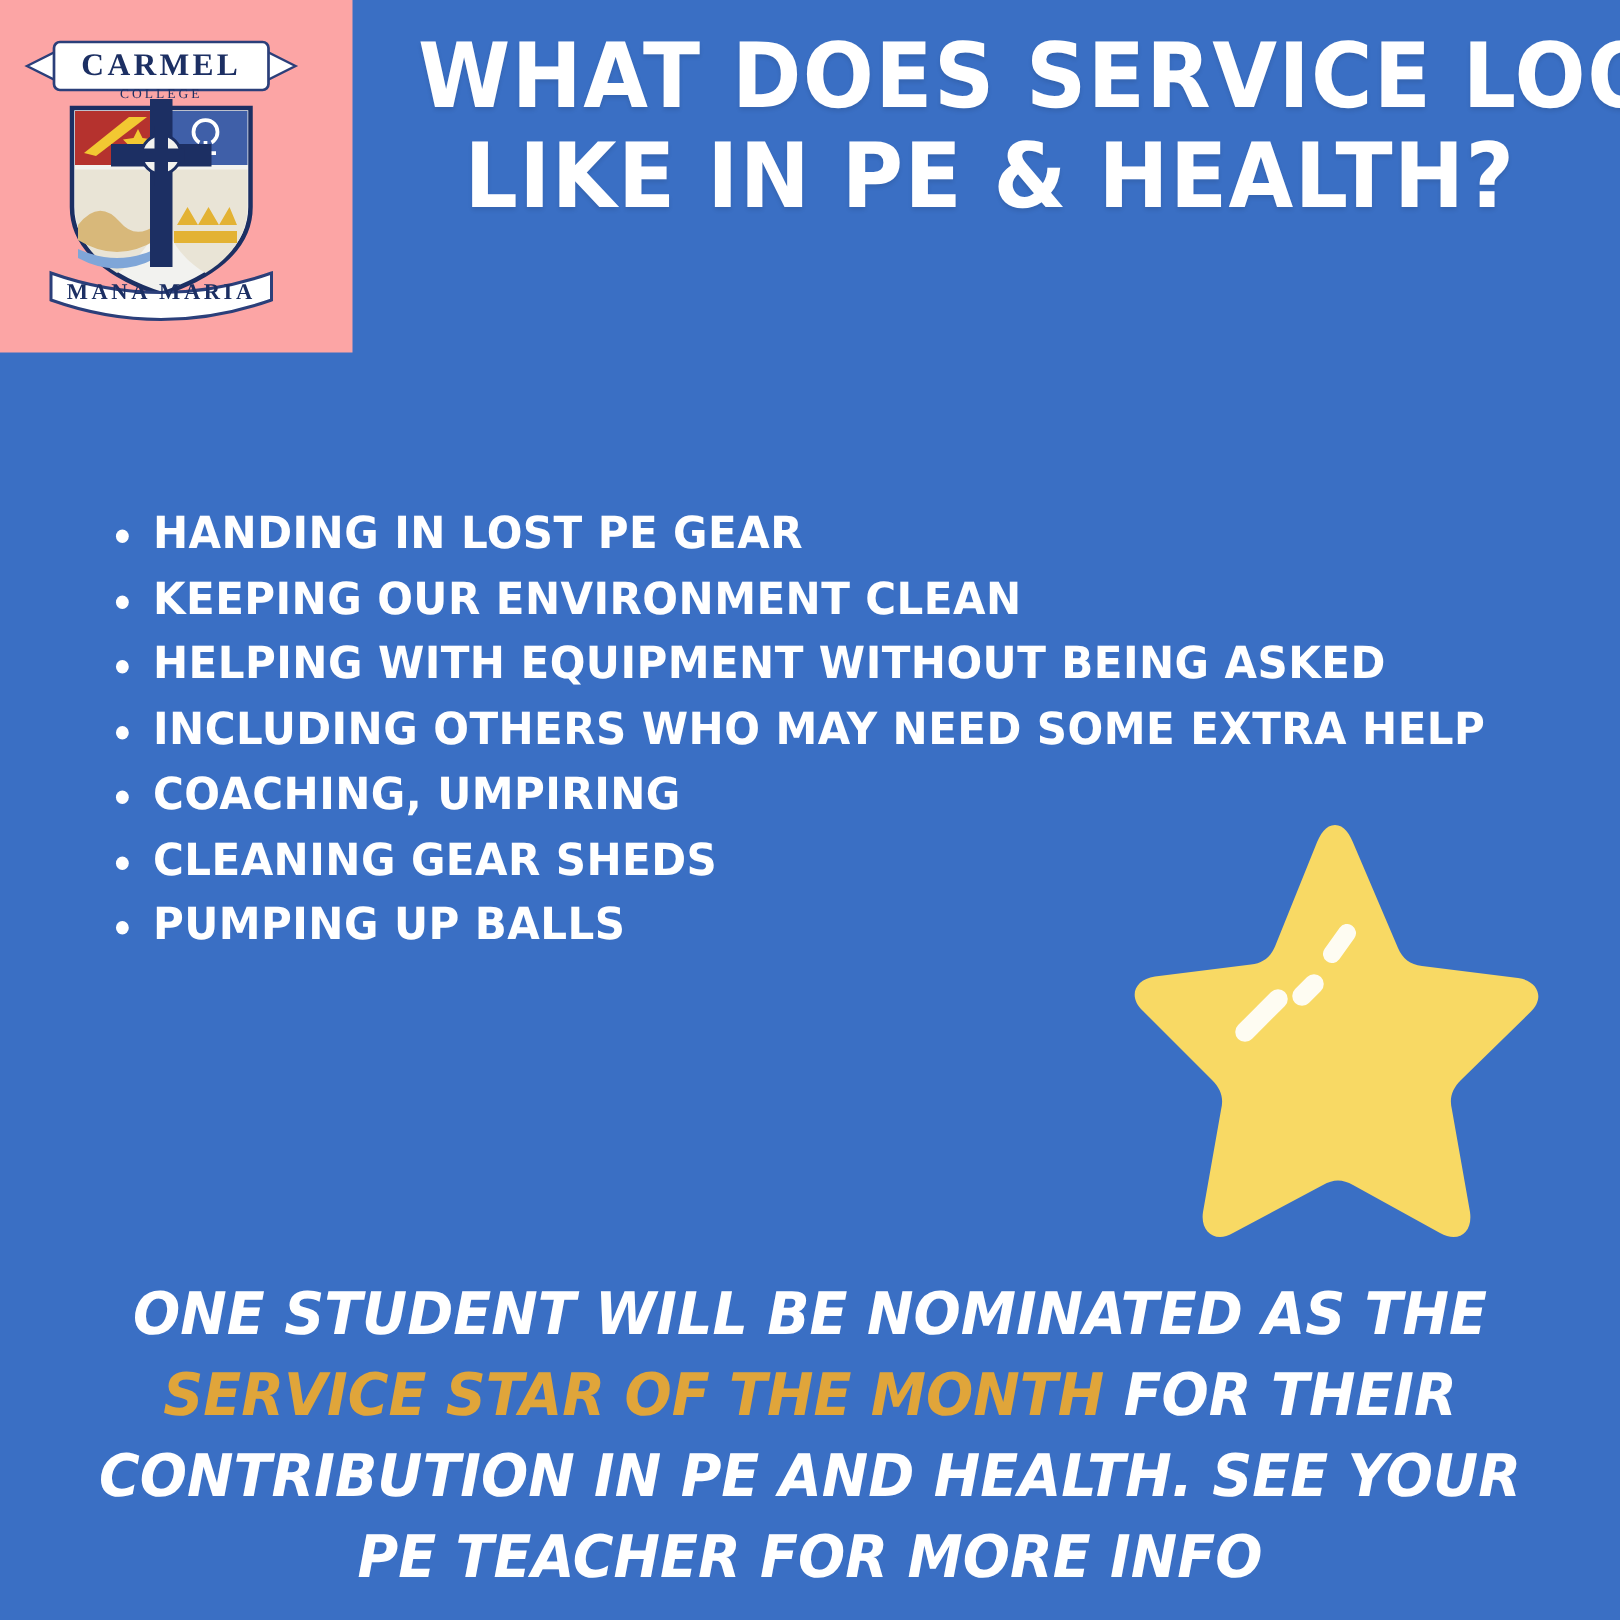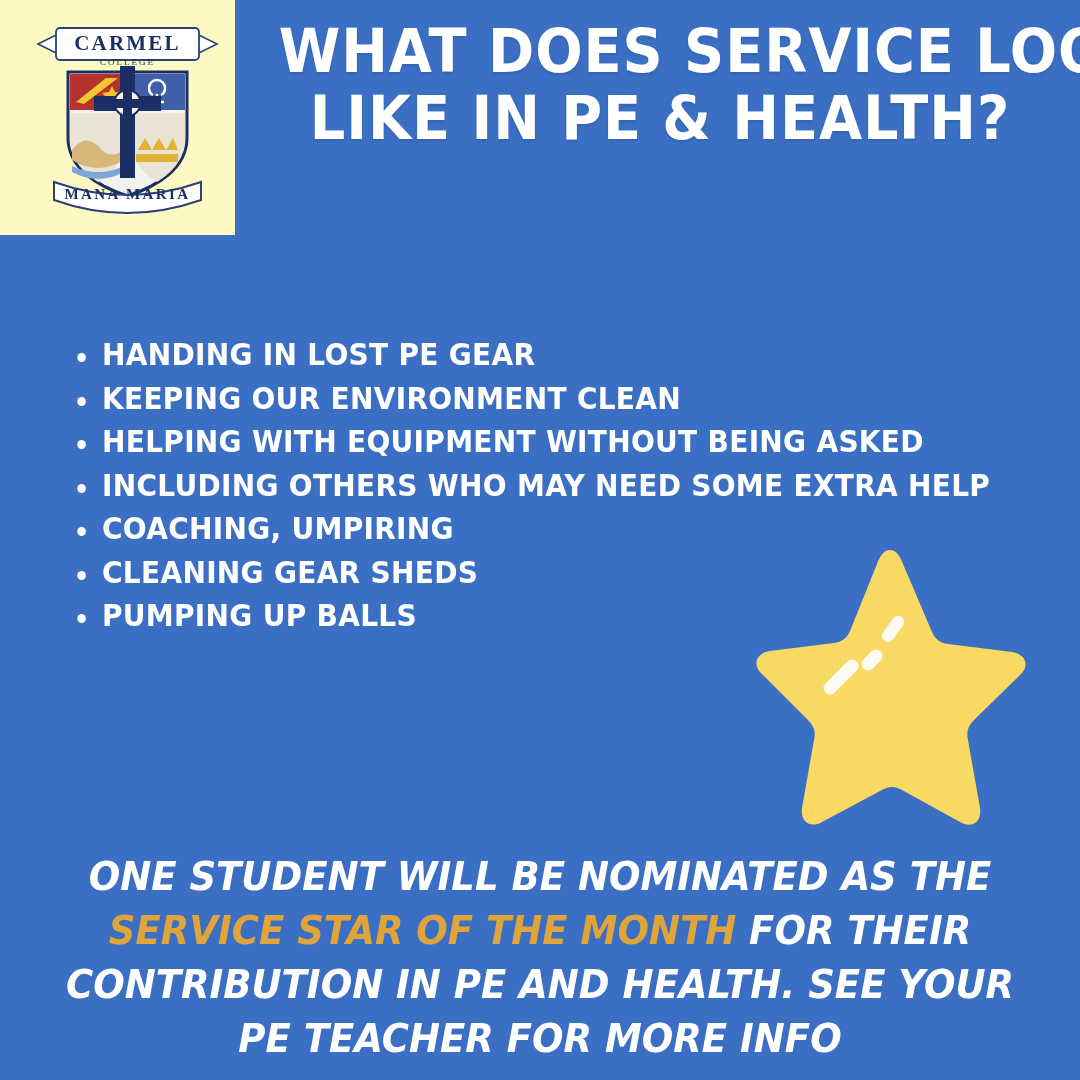--- a/index.html
+++ b/index.html
@@ -15,24 +15,24 @@
     position: relative;
   }
 
   
   #logo-card {
     position: absolute;
     left: 0;
     top: 0;
     width: 235px;
     height: 235px;
-    background: #fef9c3;
+    background: #fca5a5;
     display: flex;
     align-items: center;
-    justify-content: flex-end;
+    justify-content: flex-start;
   }
   #logo-card svg { display: block; }
 
   
   #title {
     position: absolute;
     left: 250px;
     top: 18px;
     width: 820px;
     text-align: center;

